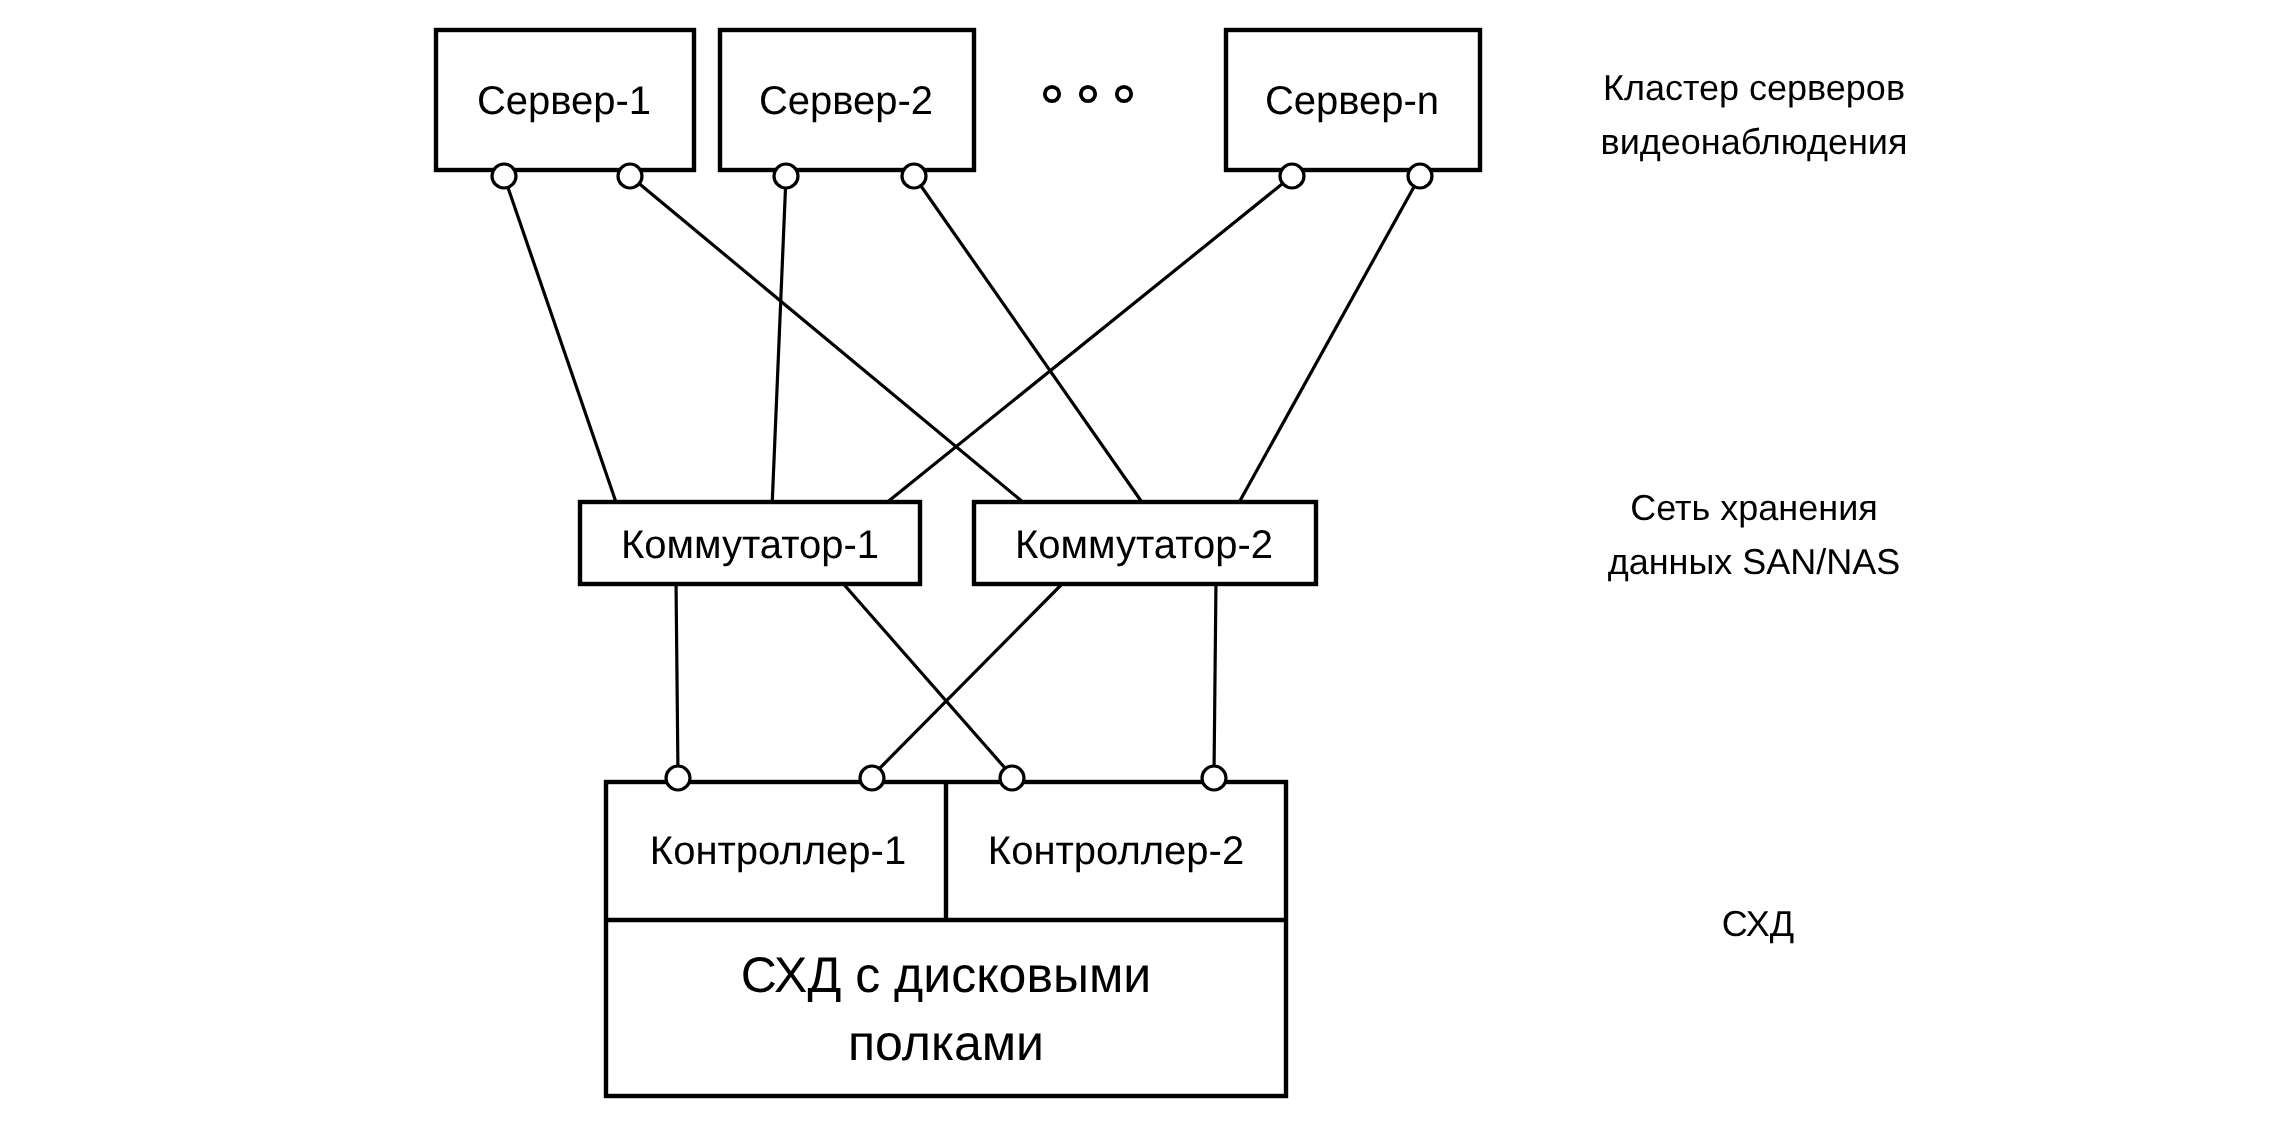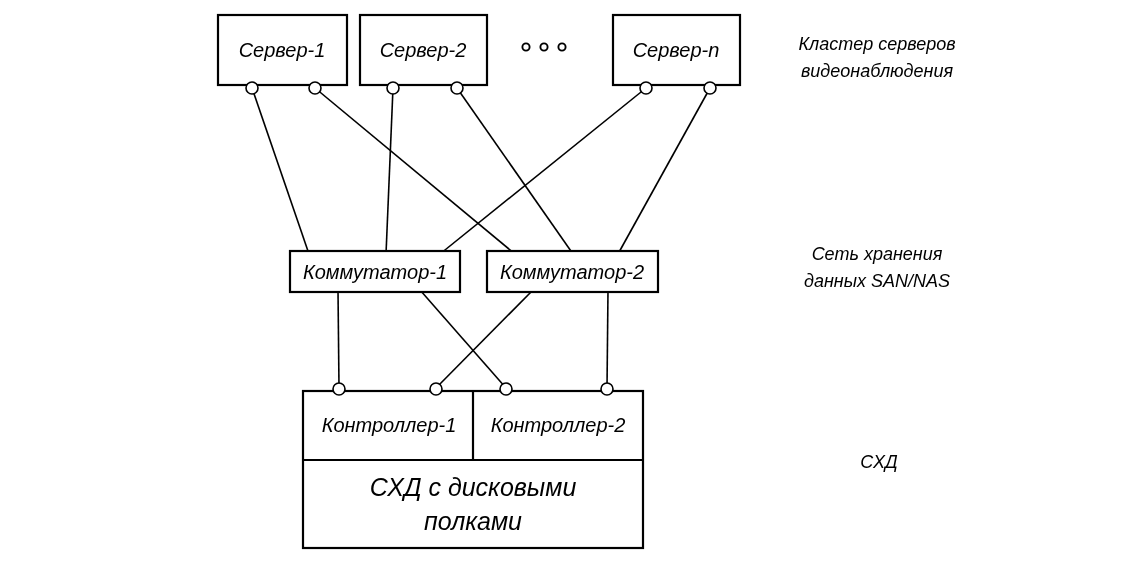--- a/index.html
+++ b/index.html
@@ -6,21 +6,20 @@
     margin: 0;
     padding: 0;
     background: var(--background, #ffffff);
   }
   .stage {
     position: relative;
     width: 1147px;
     height: 566px;
     background: var(--background, #ffffff);
     overflow: hidden;
-    font-style: italic;
   }
   svg text {
     font-family: "Liberation Sans", "DejaVu Sans", sans-serif;
     fill: var(--text, #000000);
   }
   .box {
     fill: var(--background, #ffffff);
     stroke: var(--line, #000000);
     stroke-width: 2.2;
   }

